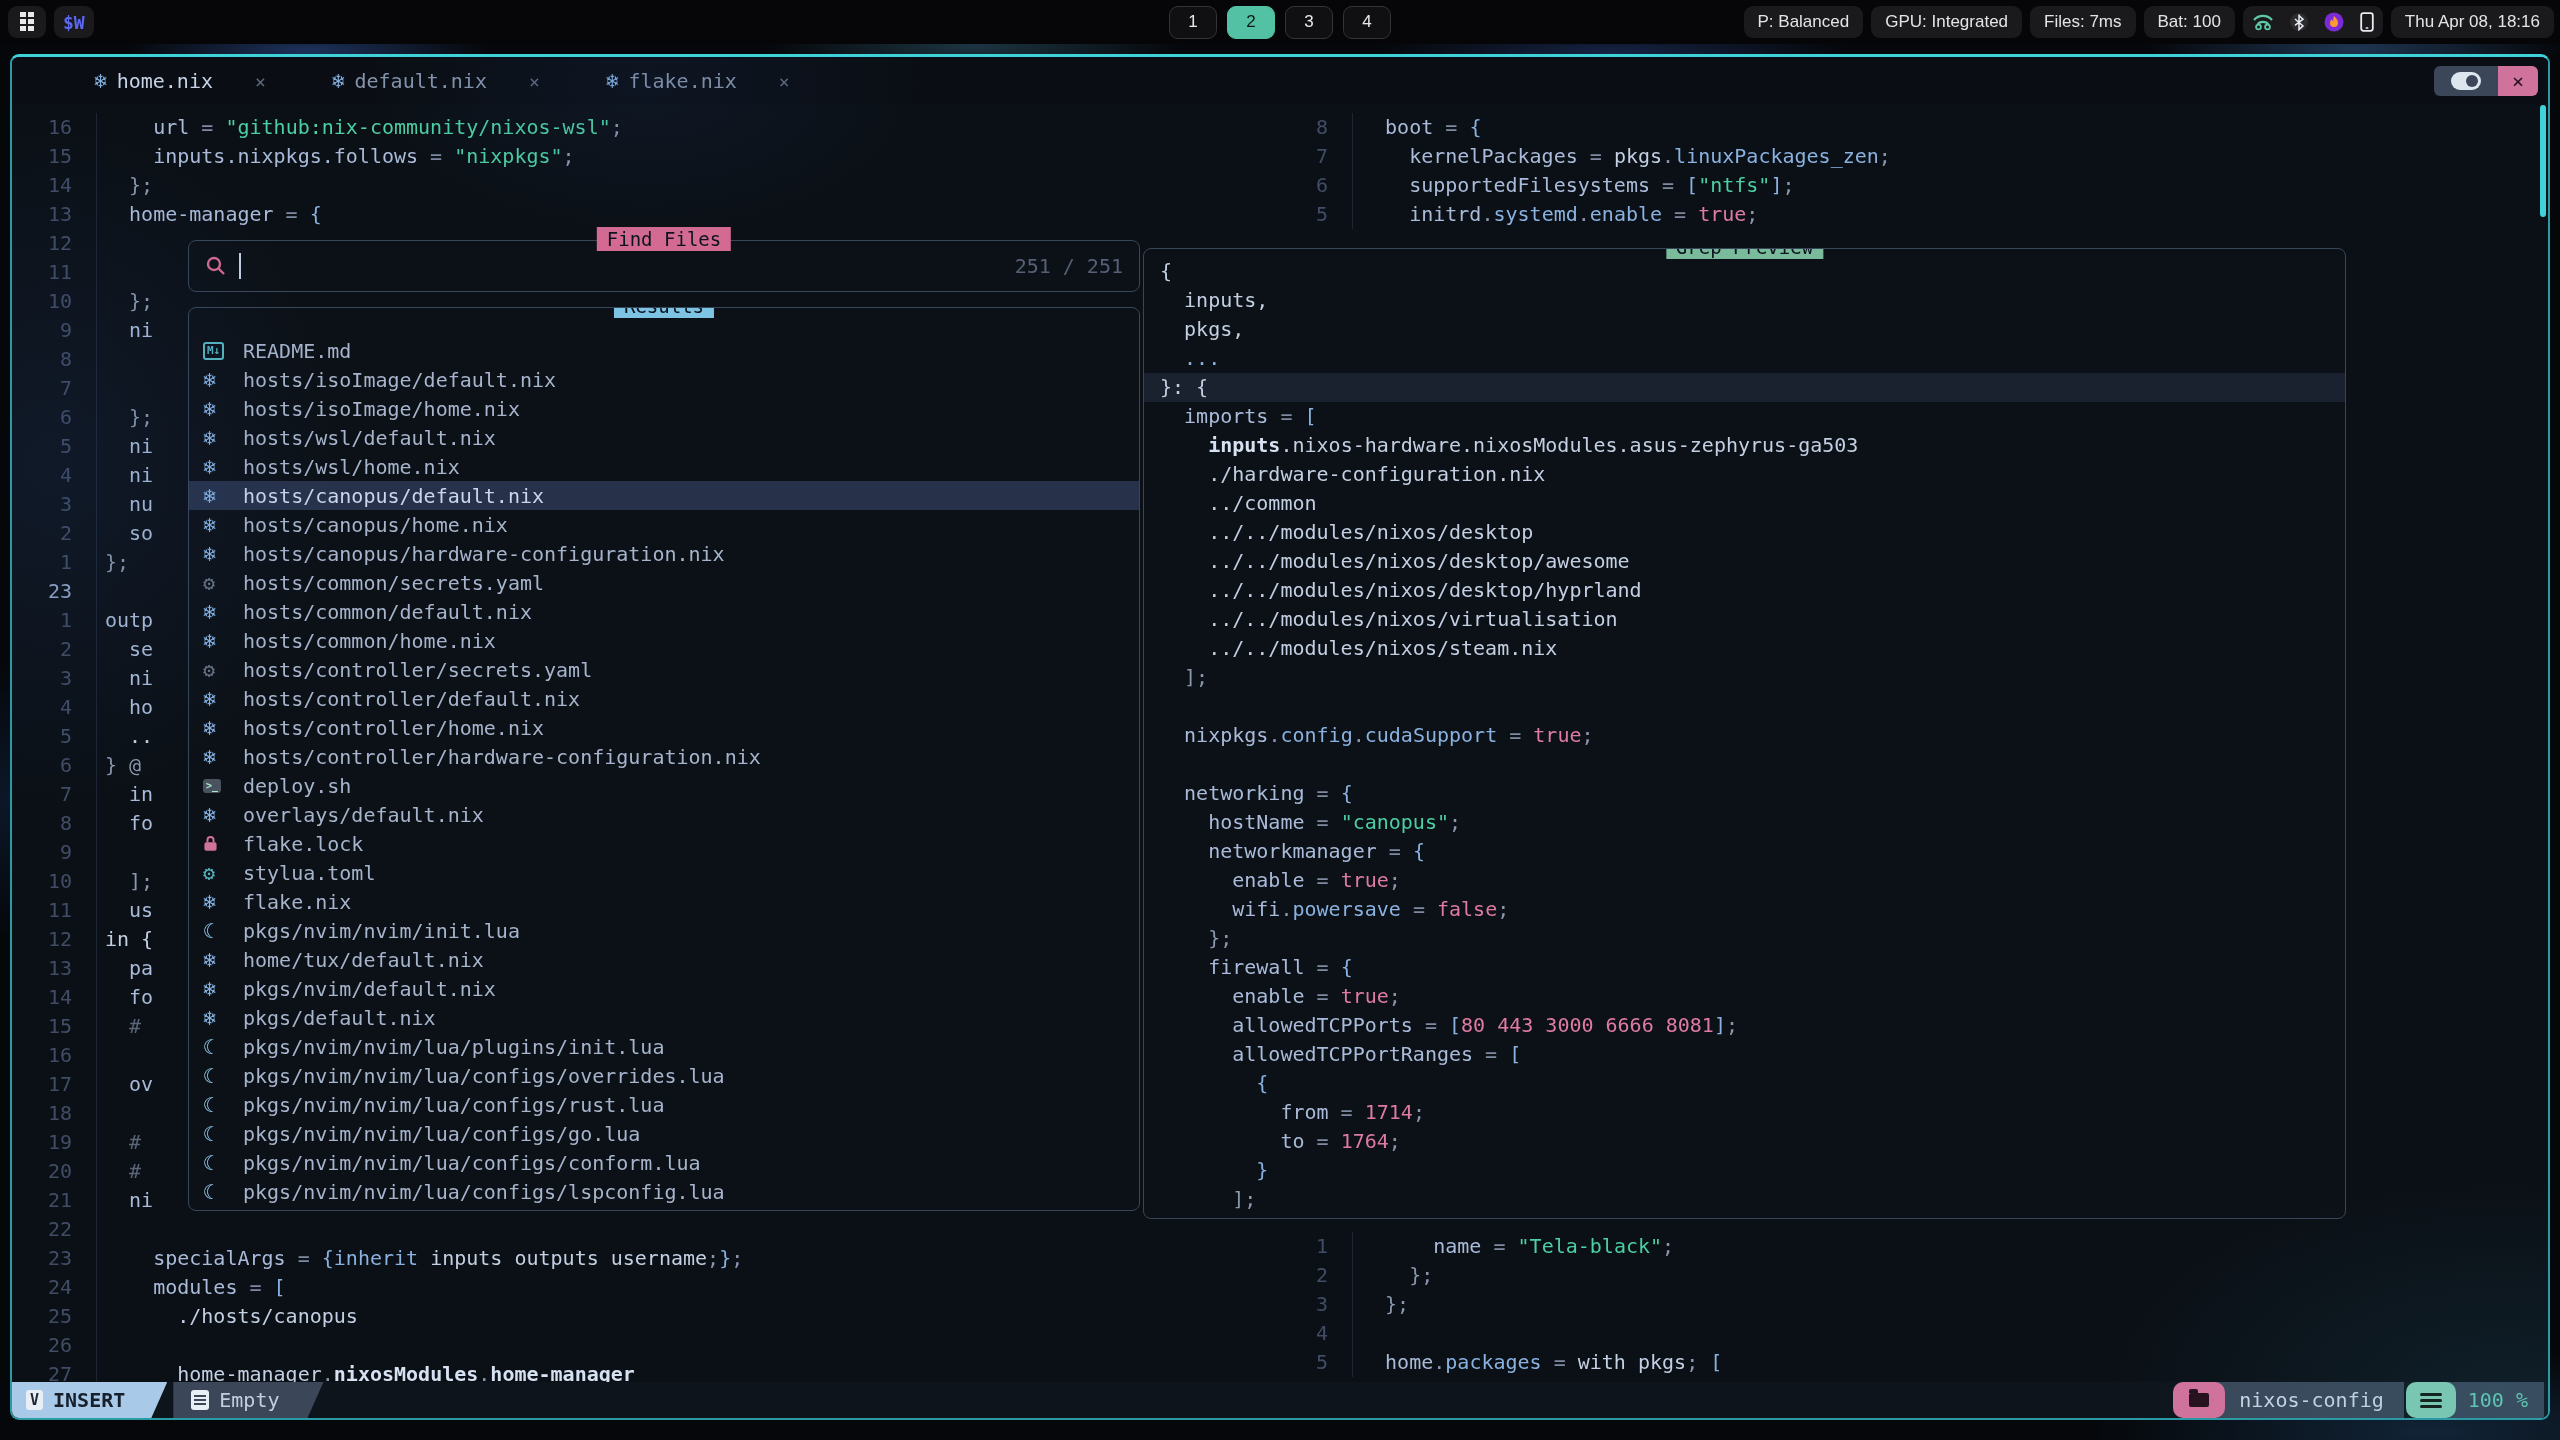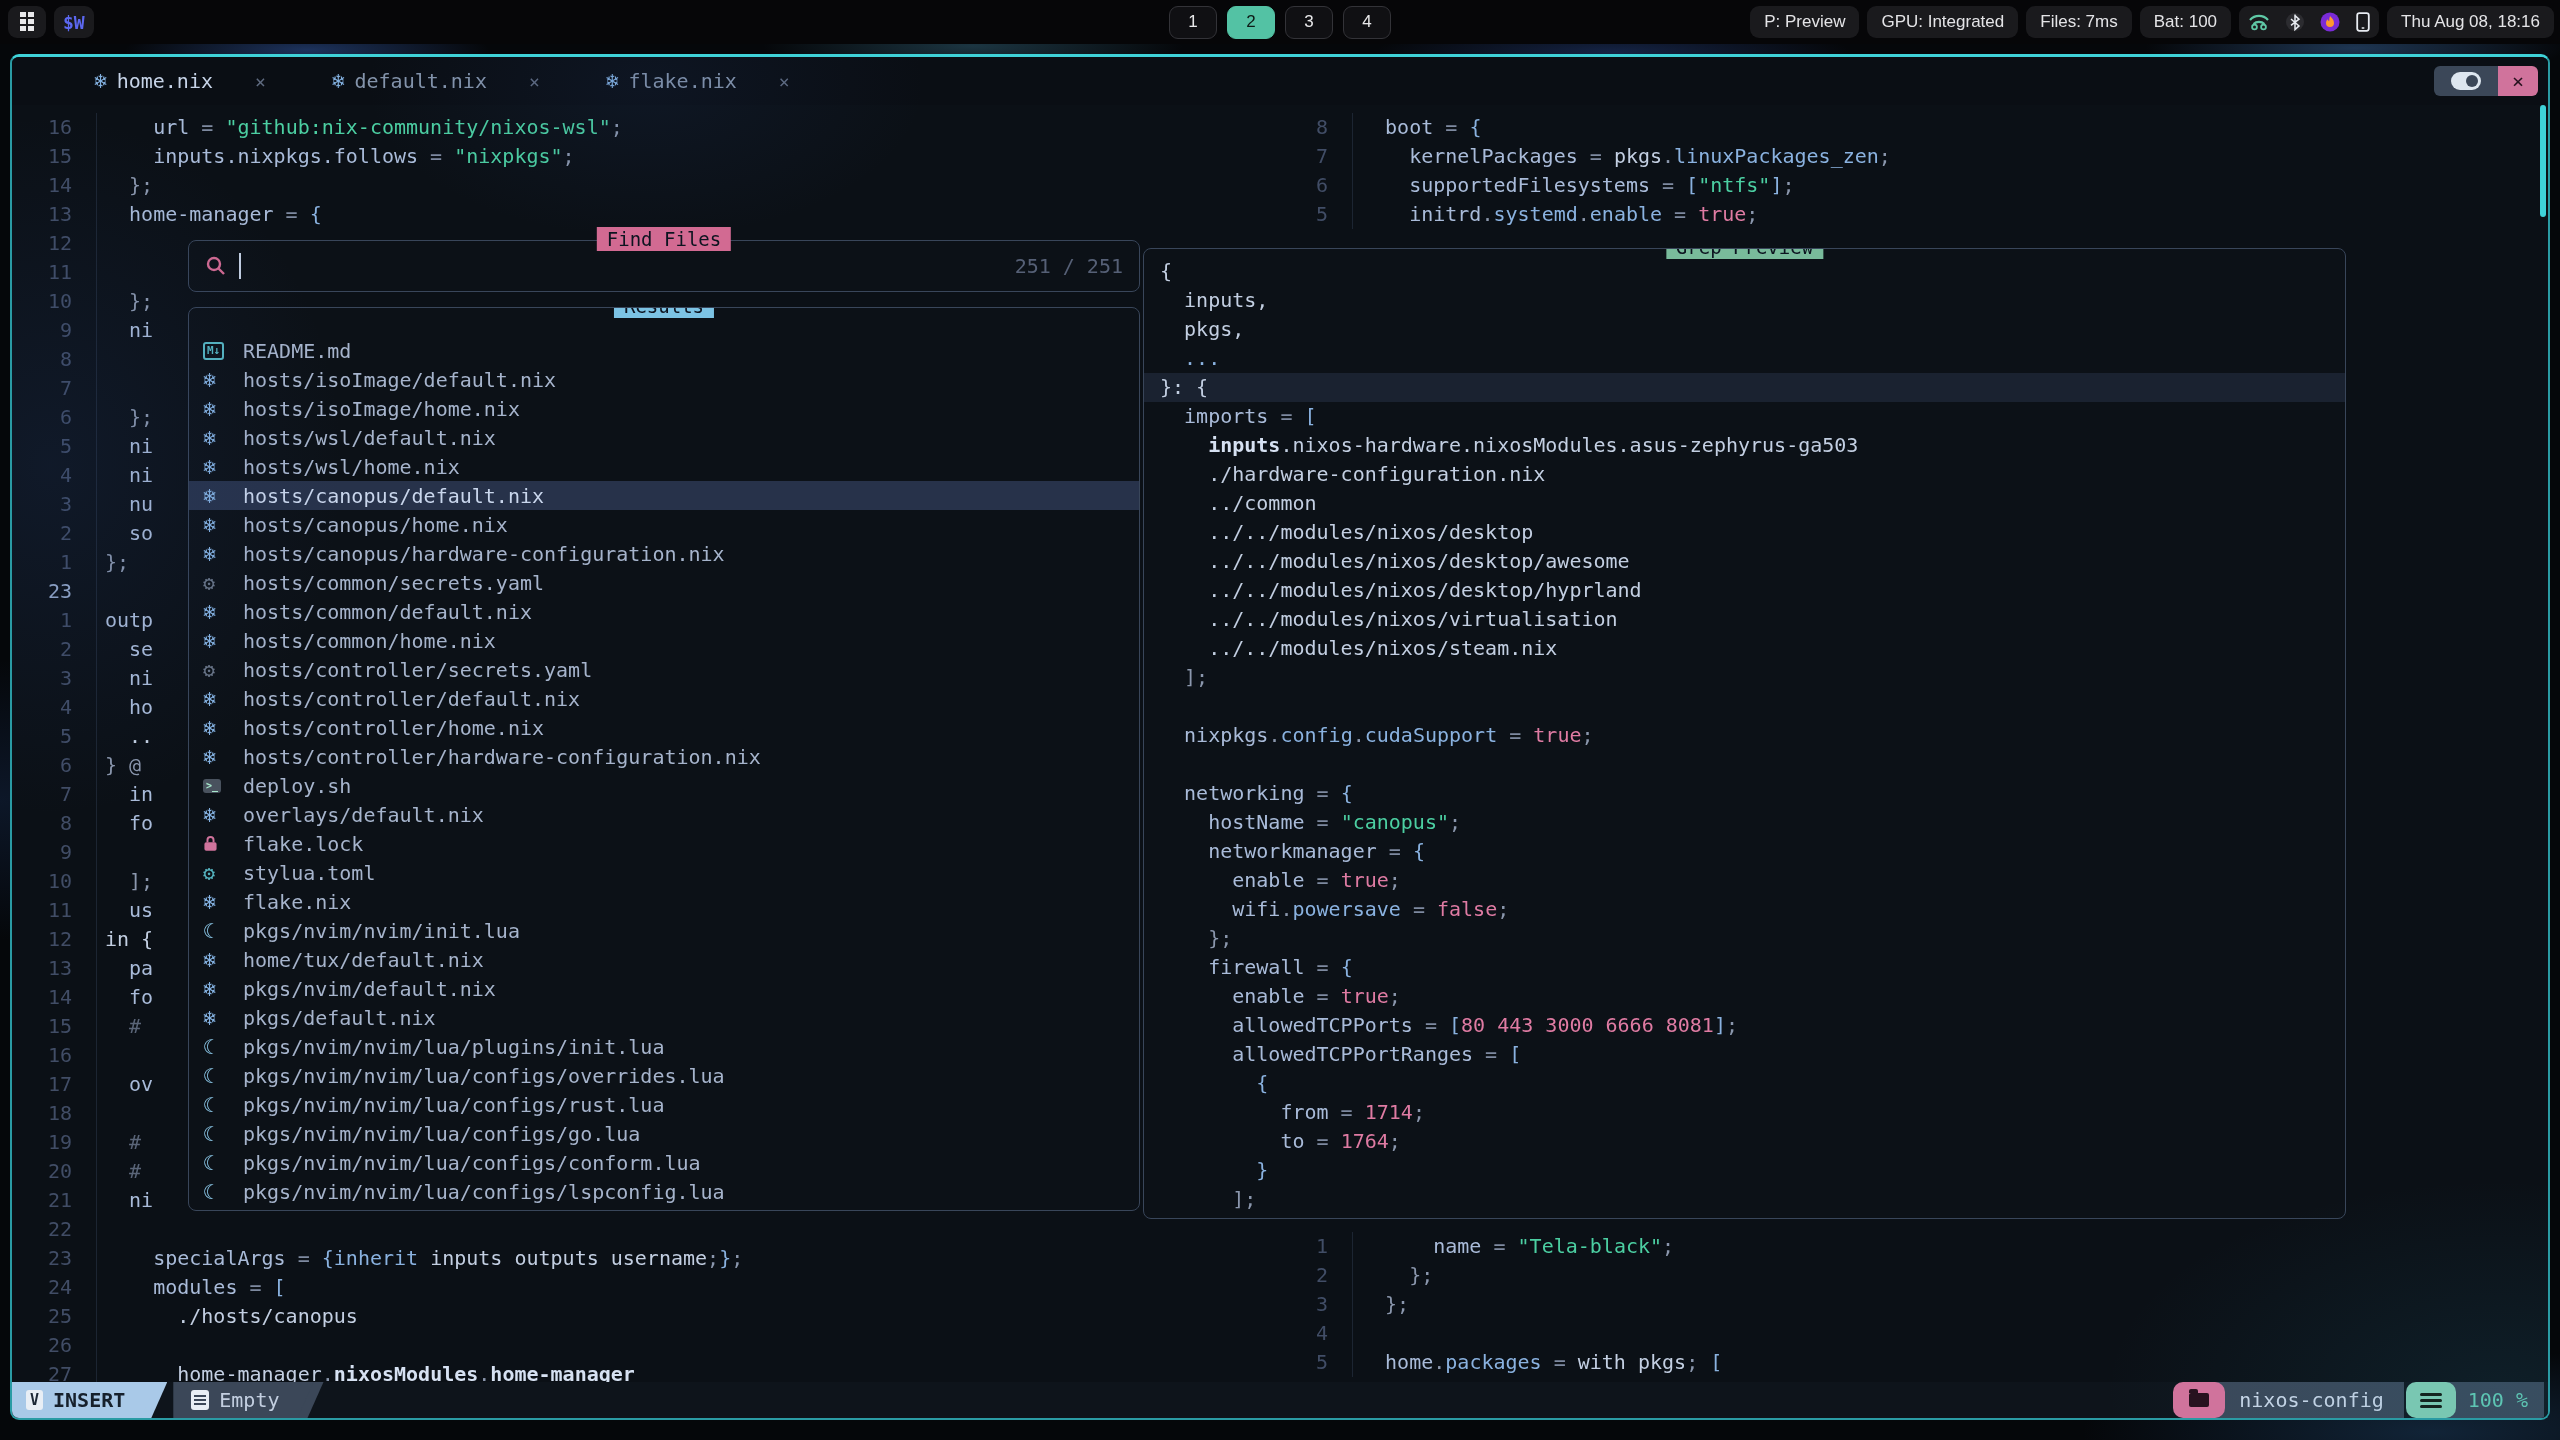--- a/index.html
+++ b/index.html
@@ -123,21 +123,21 @@
     <span style="color:#5c68f0;font-weight:bold;font-family:'DejaVu Sans Mono',monospace;font-size:18px">$W</span>
   </div>
   <div class="ws-wrap" id="ws-wrap">
       <div class="ws">1</div>
       <div class="ws active">2</div>
       <div class="ws">3</div>
       <div class="ws">4</div>
     </div>
   <div class="tb-right">
     <div class="chip">
-      <span>P: Preview</span>
+      <span>P: Balanced</span>
       </div>
     <div class="chip">
       <span>GPU: Integrated</span>
       </div>
     <div class="chip">
       <span>Files: 7ms</span>
       </div>
     <div class="chip">
       <span>Bat: 100</span>
       </div>
@@ -157,21 +157,21 @@
           <circle cx="10" cy="10" r="9.5" fill="#7a2bd6"></circle>
           <path d="M10 4c1.8 2.2 4 3.8 4 7a4 4 0 0 1-8 0c0-1.6.7-2.6 1.6-3.8.3 1 .8 1.6 1.6 2 0-2 .2-3.7.8-5.2z" fill="#ff9a2e"></path>
         </svg>
         <svg width="14" height="20" viewBox="0 0 14 20">
           <rect x="1.2" y="1.2" width="11.6" height="17.6" rx="2.2" stroke="#e8ecf2" stroke-width="1.8" fill="none"></rect>
           <rect x="5.5" y="15.2" width="3" height="1.6" rx="0.8" fill="#e8ecf2"></rect>
         </svg>
       </div>
     </div>
     <div class="chip">
-      <span>Thu Aug 08, 18:16</span>
+      <span>Thu Apr 08, 18:16</span>
       </div>
   </div>
 </div>
 
 <div class="window">
 
   <div class="tabbar" id="tabbar">
       <div class="tab active">
         <span class="nixic">❄</span>
         <span>home.nix</span>

